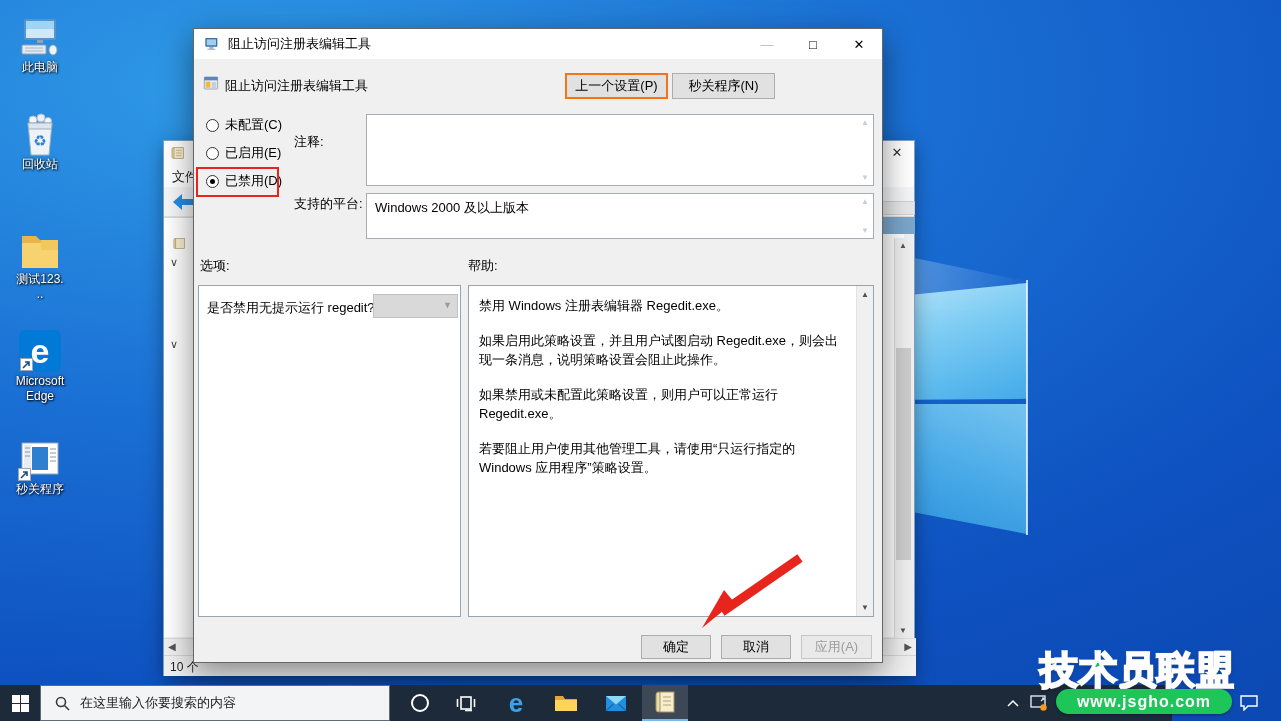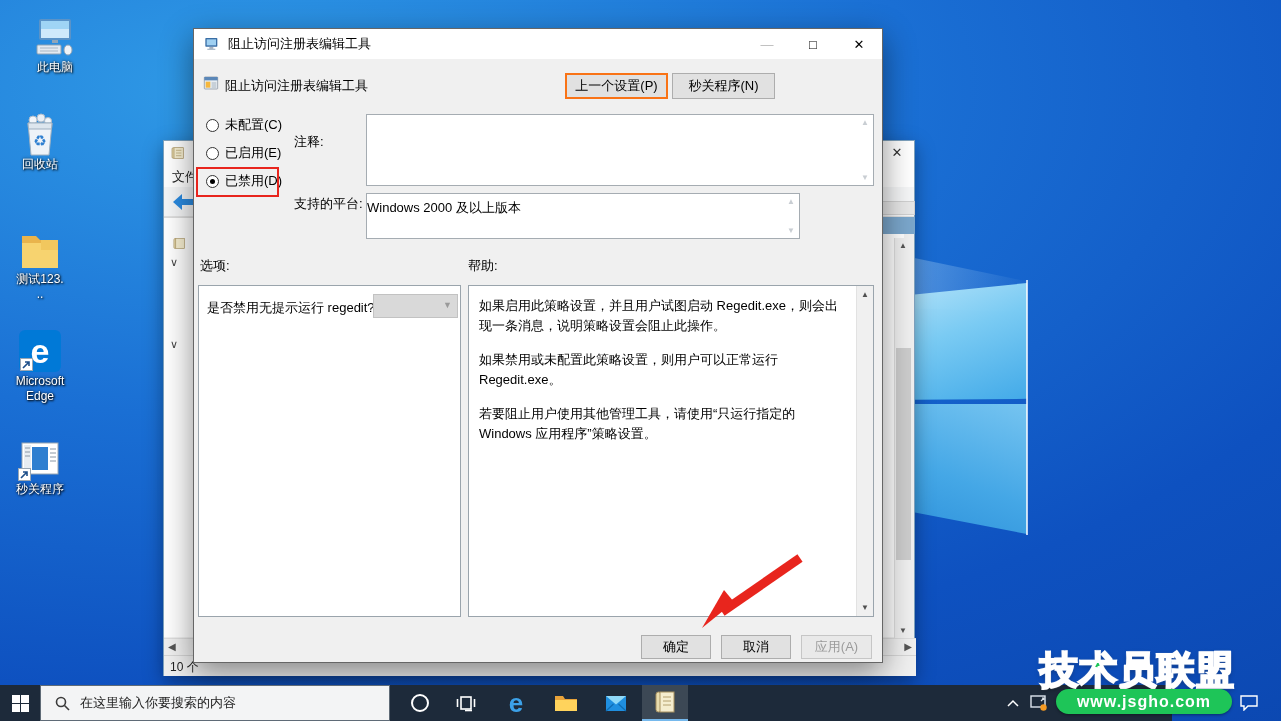--- a/index.html
+++ b/index.html
@@ -99,21 +99,21 @@
 </head>
 <body>
 
 <div id="root">
 
   <div class="wp-beam"></div>
   <div class="wp-pane-top"></div>
   <div class="wp-pane-bottom"></div>
   <div class="wp-edge-line"></div>
 
-  <div class="dicon" style="top:16px;margin-left:15px;">
+  <div class="dicon" style="top:16px;">
     <div class="ic">
       <svg width="46" height="44" viewBox="0 0 46 44">
         <rect x="7" y="3" width="32" height="21" rx="2" fill="#5a93c8"></rect>
         <rect x="9" y="5" width="28" height="17" fill="#cfe9fb"></rect>
         <rect x="9" y="5" width="28" height="8" fill="#9fd4f5"></rect>
         <rect x="20" y="24" width="6" height="3" fill="#8fa6ba"></rect>
         <rect x="5" y="29" width="24" height="9" rx="1" fill="#e3eaf1" stroke="#8fa3b5"></rect>
         <line x1="8" y1="32" x2="26" y2="32" stroke="#a9b8c6"></line>
         <line x1="8" y1="35" x2="26" y2="35" stroke="#a9b8c6"></line>
         <ellipse cx="36" cy="34" rx="4" ry="5" fill="#eef3f8" stroke="#8fa3b5"></ellipse>
@@ -270,39 +270,40 @@
     <div class="redbox"></div>
 
     <span style="position:absolute;left:100px;top:104px;">注释:</span>
     <div class="fieldbox" style="left:172px;top:85px;width:508px;height:72px;">
       <span></span>
       <span class="box-arrows" style="top:3px;color:#c9ced3;">▲</span>
       <span class="box-arrows" style="bottom:3px;color:#c9ced3;">▼</span>
     </div>
 
     <span style="position:absolute;left:100px;top:166px;">支持的平台:</span>
-    <div class="fieldbox" style="left:172px;top:164px;width:434px;height:46px;padding:5px 0;">
+    <div class="fieldbox" style="left:172px;top:164px;width:508px;height:46px;padding:5px 8px;">
       <span>Windows 2000 及以上版本</span>
       <span class="box-arrows" style="top:3px;color:#c9ced3;">▲</span>
       <span class="box-arrows" style="bottom:3px;color:#c9ced3;">▼</span>
     </div>
 
     <span style="position:absolute;left:6px;top:228px;">选项:</span>
     <span style="position:absolute;left:274px;top:228px;">帮助:</span>
 
     <div id="opt-panel">
       <span style="position:absolute;left:8px;top:13px;">是否禁用无提示运行 regedit?</span>
       <div class="dd">
         <span></span>
         <span class="chev">▼</span>
       </div>
     </div>
 
     <div id="help-panel">
       <div class="help-text">
+        <p>禁用 Windows 注册表编辑器 Regedit.exe。</p>
         <p>如果启用此策略设置，并且用户试图启动 Regedit.exe，则会出现一条消息，说明策略设置会阻止此操作。</p>
         <p>如果禁用或未配置此策略设置，则用户可以正常运行 Regedit.exe。</p>
         <p>若要阻止用户使用其他管理工具，请使用“只运行指定的 Windows 应用程序”策略设置。</p>
       </div>
       <div class="helpscroll">
         <span class="sarrow" style="top:4px;color:#505050;">▲</span>
         <span class="sarrow" style="bottom:4px;color:#505050;">▼</span>
       </div>
     </div>
 

